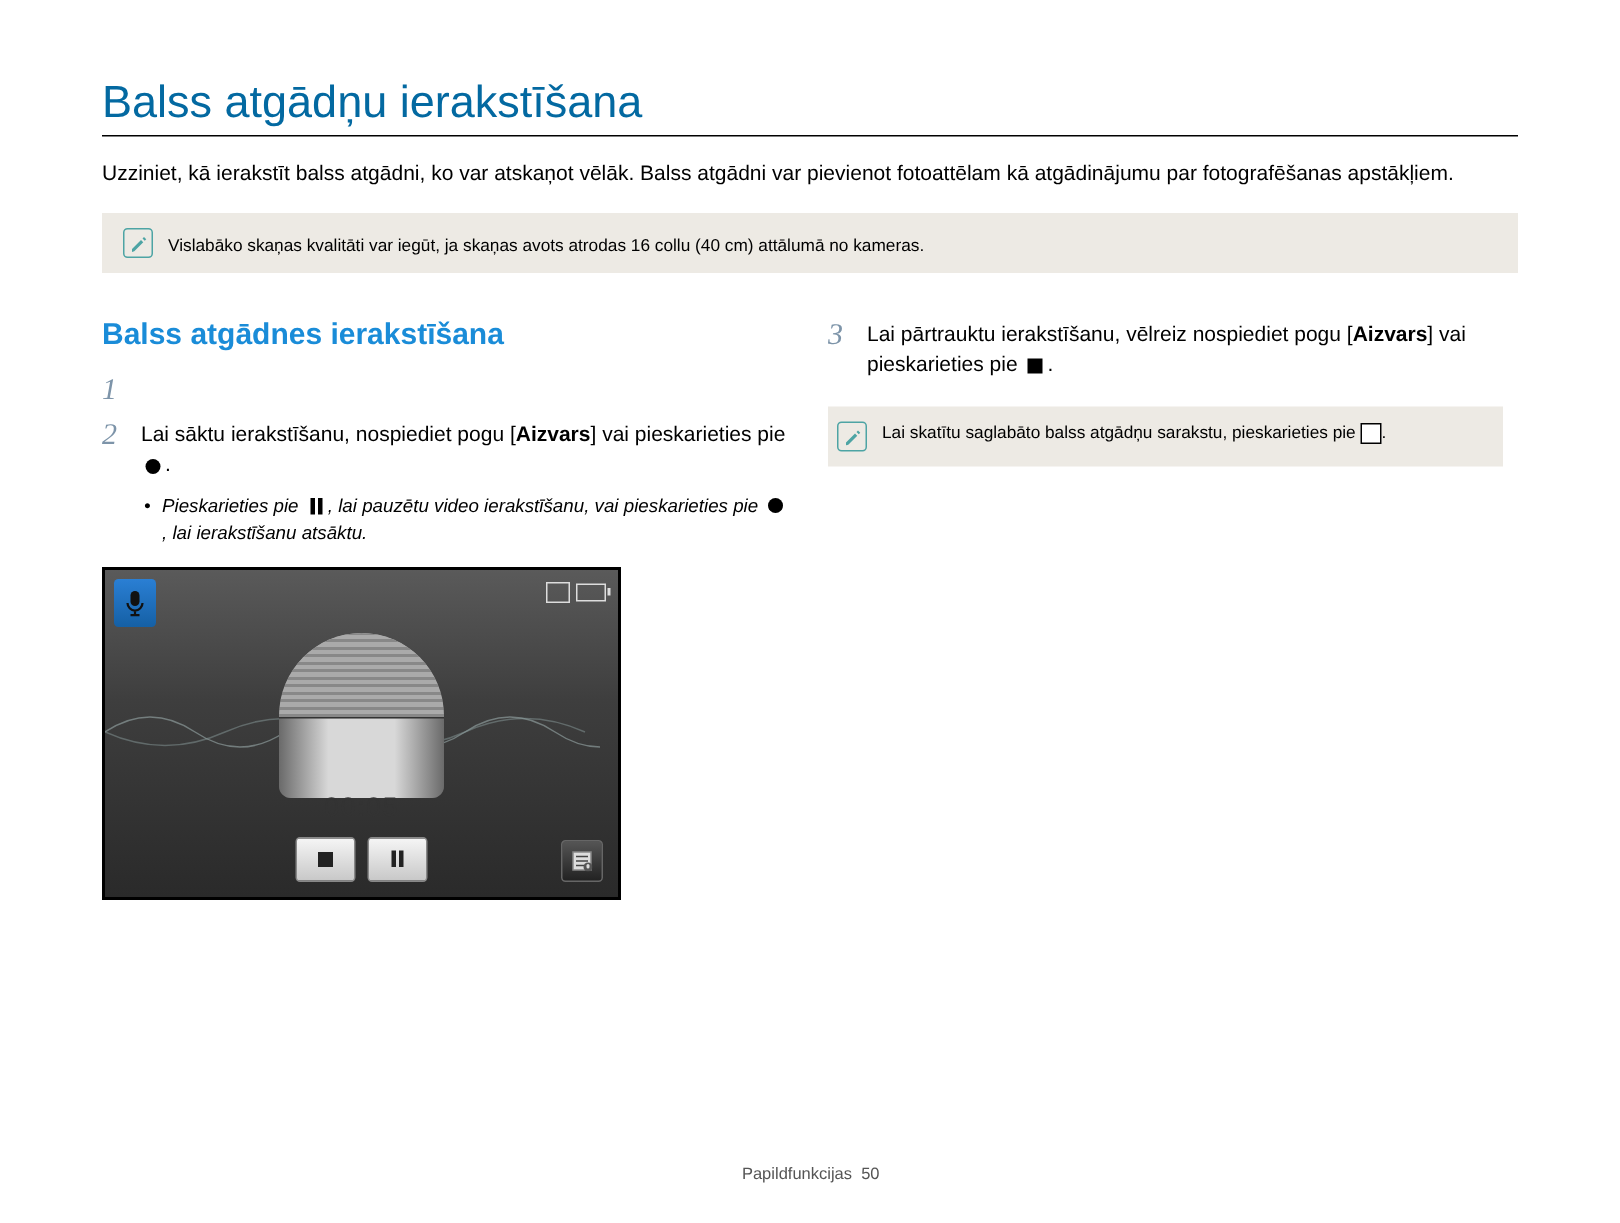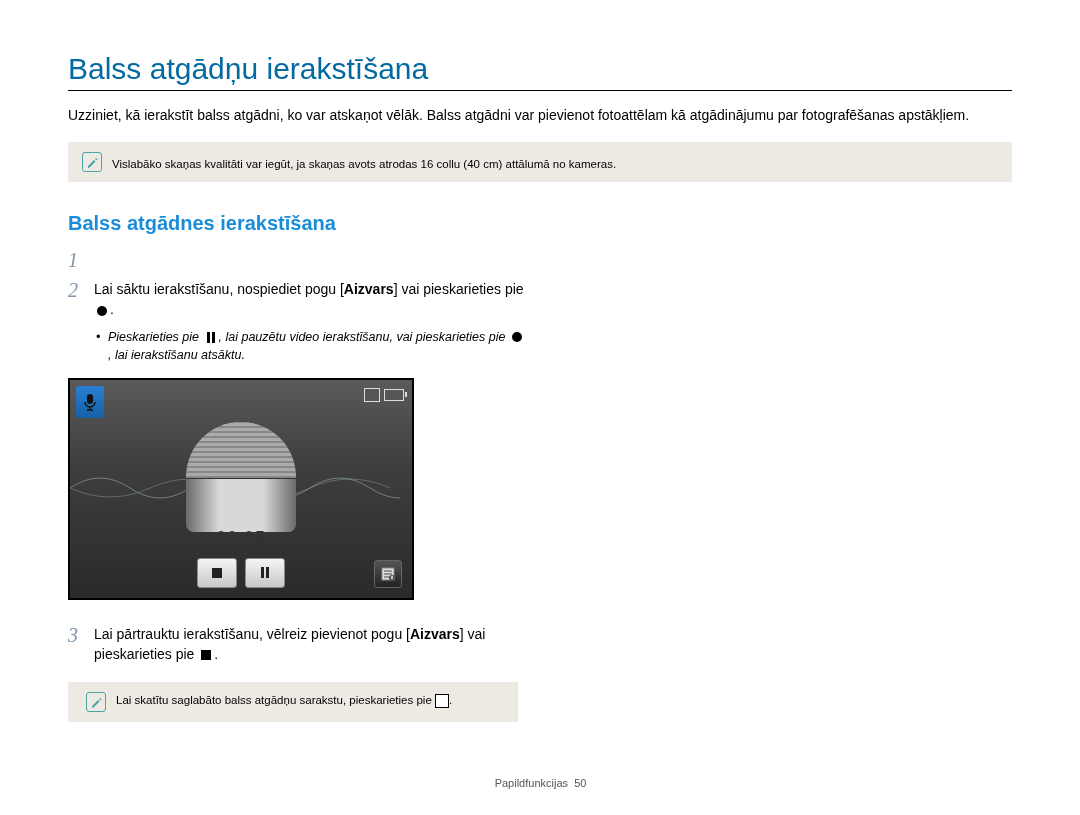--- a/index.html
+++ b/index.html
@@ -37,21 +37,21 @@
     display: flex;
     align-items: flex-end;
     padding: 10px 14px;
     gap: 10px;
     margin-bottom: 30px;
   }
   .note-box-small {
     background: #edeae4;
     display: flex;
     align-items: flex-start;
-    padding: 10px 18px;
+    padding: 10px 6px;
     gap: 10px;
     margin-top: 18px;
   }
   .note-icon {
     width: 18px;
     height: 18px;
     border: 1.5px solid #4da4a4;
     border-radius: 3px;
     color: #4da4a4;
     display: flex;
@@ -60,21 +60,20 @@
     flex-shrink: 0;
   }
   .note-text {
     font-size: 11.5px;
     line-height: 1.4;
     color: #000;
   }
   .columns {
     display: flex;
     gap: 24px;
-    flex-direction: column;
   }
   .col-left {
     width: 460px;
   }
   .col-right {
     width: 450px;
   }
   .section-heading {
     font-size: 20px;
     color: #1a8cd8;
@@ -388,21 +387,21 @@
               <rect x="10" y="9" width="2" height="3" rx="1" fill="#ddd"></rect>
             </svg>
         </div>
       </div>
     </div>
 
     <div class="col-right">
       <div class="step">
         <span class="step-num">3</span>
         <span class="step-text">
-          <span>Lai pārtrauktu ierakstīšanu, vēlreiz pievienot pogu [</span><strong>Aizvars</strong><span>] vai pieskarieties pie </span><span class="inline-icon">
+          <span>Lai pārtrauktu ierakstīšanu, vēlreiz nospiediet pogu [</span><strong>Aizvars</strong><span>] vai pieskarieties pie </span><span class="inline-icon">
               <span class="icon-stop"></span>
             </span><span>.</span>
         </span>
       </div>
 
       <div class="note-box-small">
         <span class="note-icon">
           <svg width="12" height="12" viewBox="0 0 12 12">
               <path d="M2 10 L8 4 L9.5 5.5 L3.5 11.5 L2 12 Z M9 3 L10.5 4.5 L11.5 3.5 L10 2 Z" fill="#4da4a4"></path>
             </svg>

